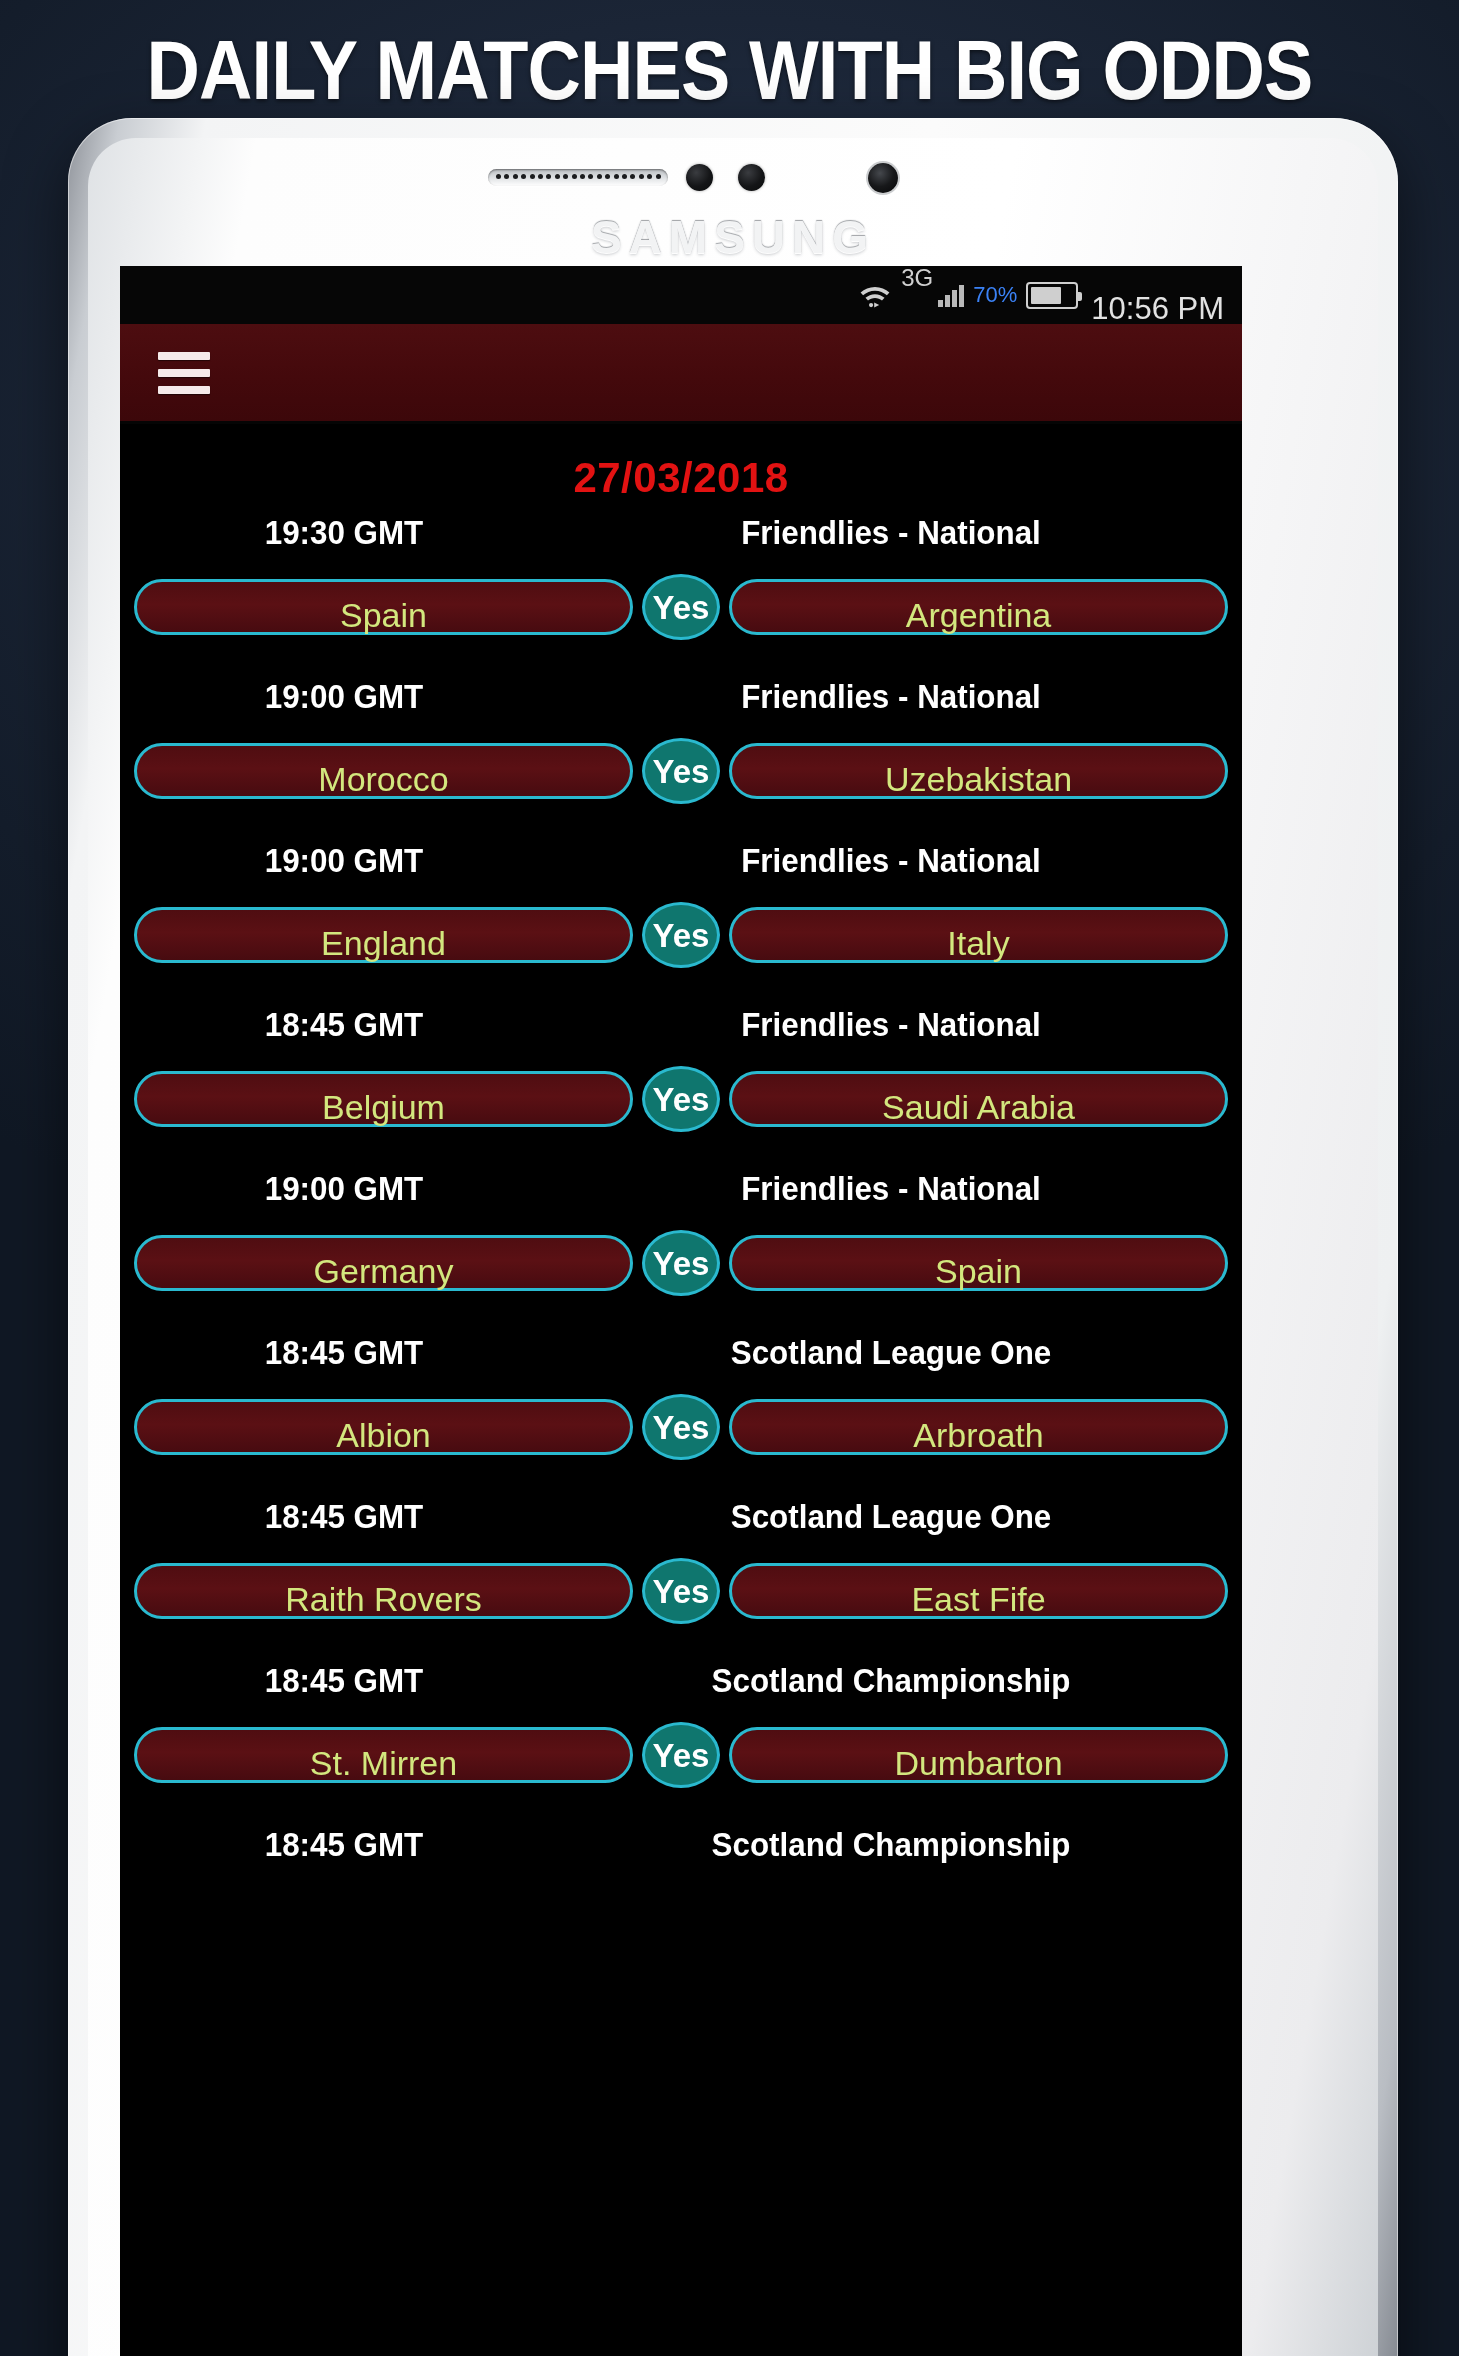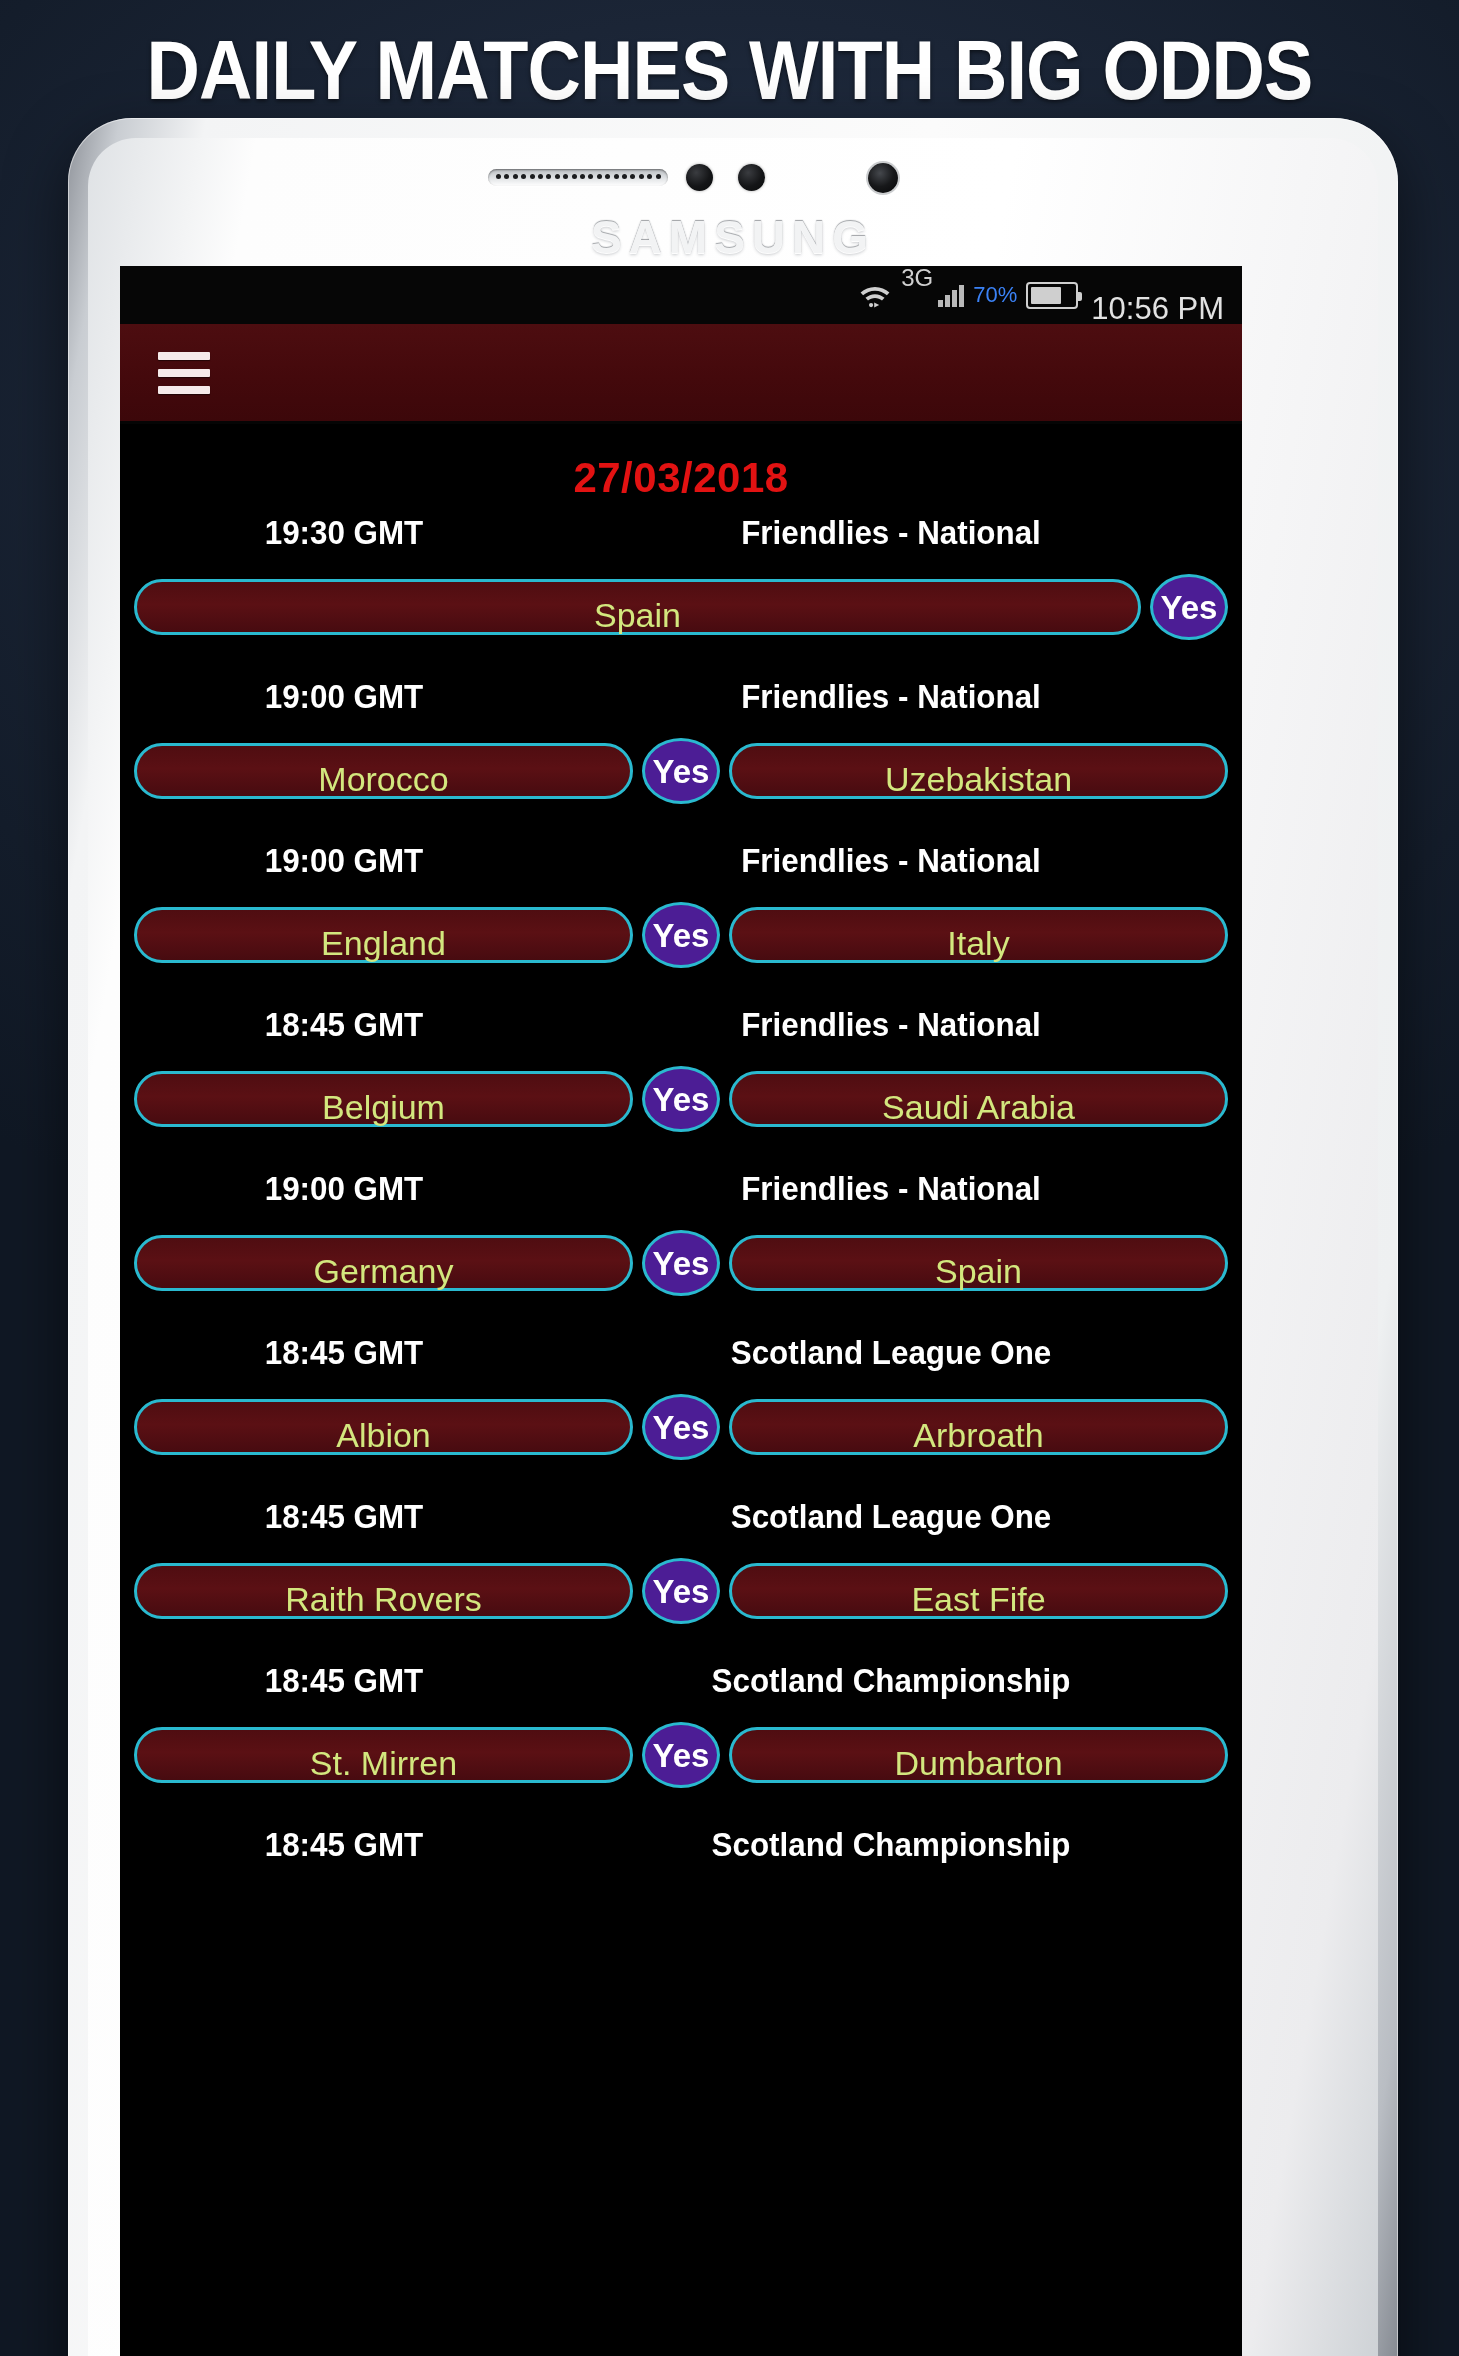--- a/index.html
+++ b/index.html
@@ -234,21 +234,21 @@
     color: #d3e77e;
     font-size: 34px;
     box-sizing: border-box;
     cursor: pointer;
   }
   .yes {
     width: 78px;
     height: 66px;
     border: 3px solid #2ab9cf;
     border-radius: 50%;
-    background: #4c1d95;
+    background: #0f766e;
     color: #ffffff;
     font-weight: bold;
     font-size: 33px;
     line-height: 62px;
     text-align: center;
     box-sizing: border-box;
     flex: 0 0 78px;
     cursor: pointer;
     font-family: "Liberation Sans Narrow", "Liberation Sans", sans-serif;
   }
@@ -328,20 +328,21 @@
           <div class="date-head">27/03/2018</div>
           <div id="matches">
               <div class="match">
                 <div class="match-head">
                   <div class="mtime">19:30 GMT</div>
                   <div class="mleague">Friendlies - National</div>
                 </div>
                 <div class="match-row">
                   <div class="team">Spain</div>
                   <div class="yes">Yes</div>
+                  <div class="team">Argentina</div>
                 </div>
               </div>
               <div class="spacer"></div>
               <div class="match">
                 <div class="match-head">
                   <div class="mtime">19:00 GMT</div>
                   <div class="mleague">Friendlies - National</div>
                 </div>
                 <div class="match-row">
                   <div class="team">Morocco</div>

